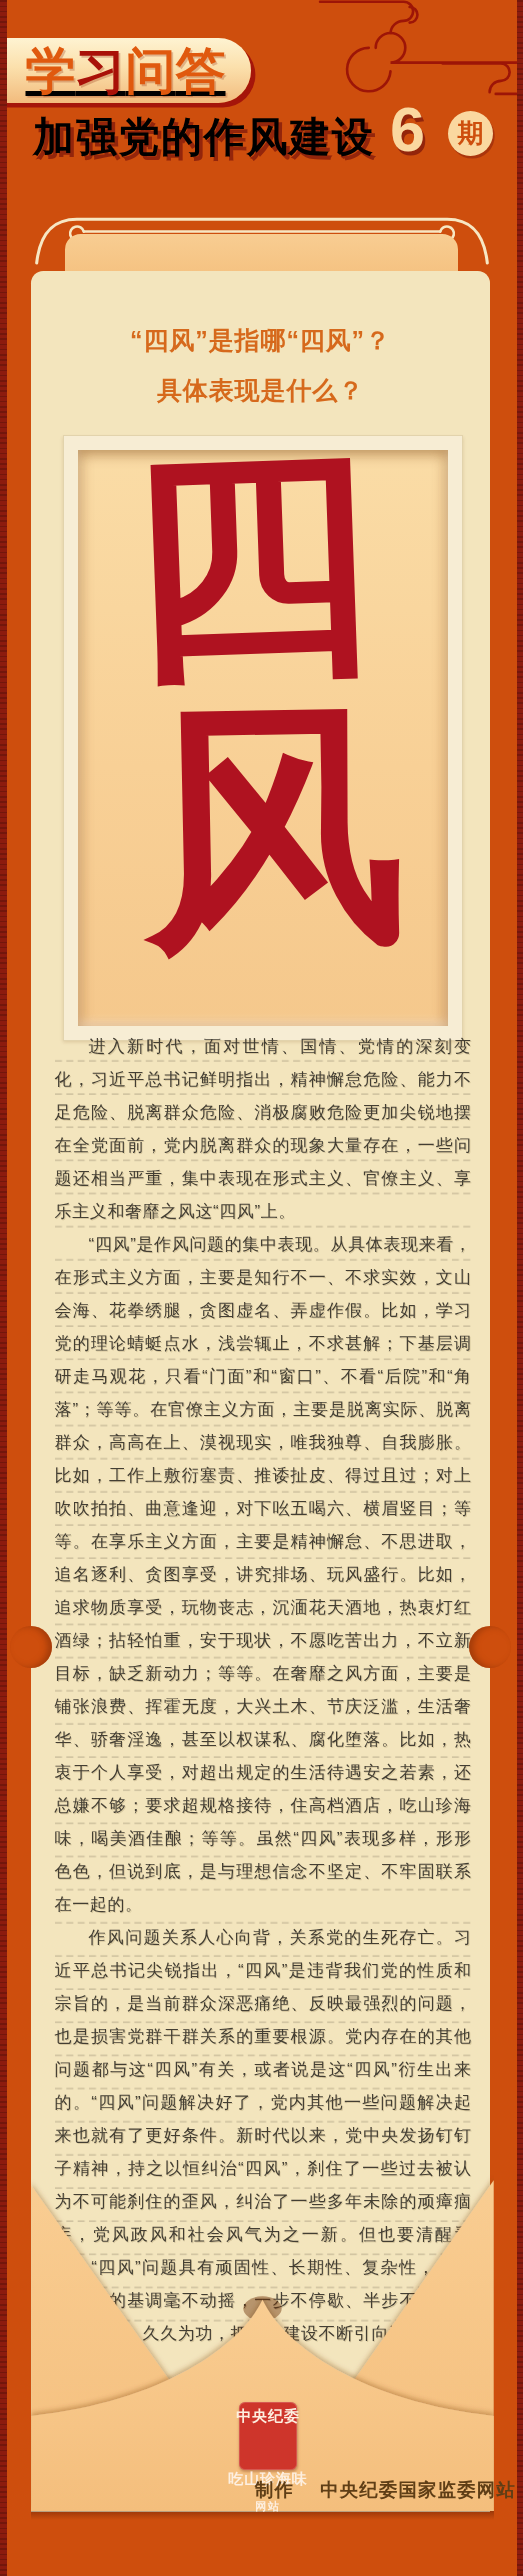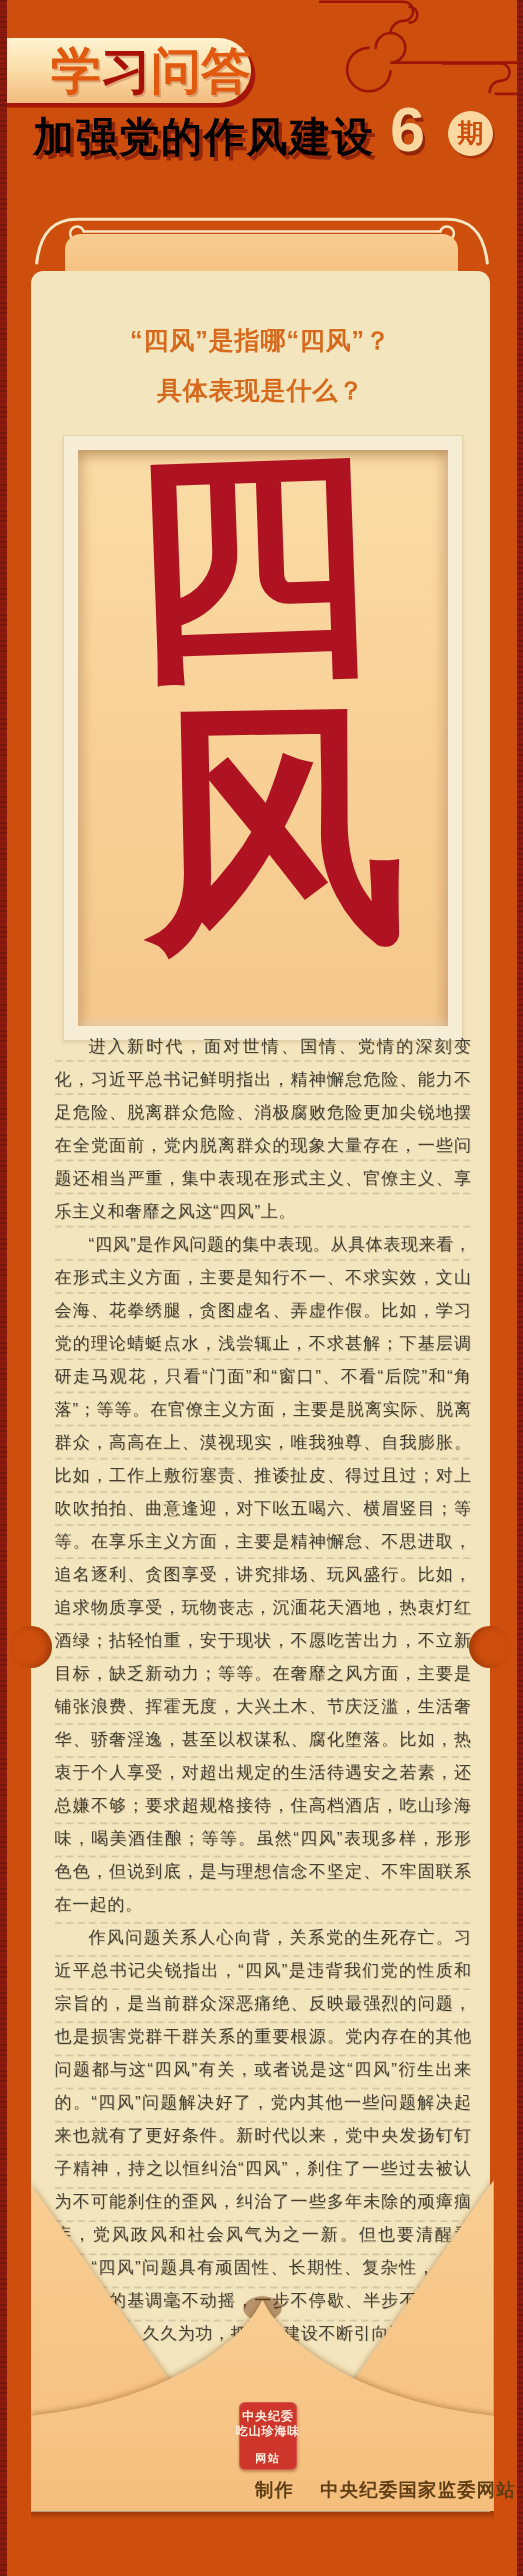--- a/index.html
+++ b/index.html
@@ -9,21 +9,21 @@
   
   .edge{position:absolute;top:0;width:7px;height:100%;background:#8C1B0E;z-index:40;}
   .edge.left{left:0;background-image:repeating-linear-gradient(0deg,rgba(0,0,0,.18) 0 1.7px,transparent 1.7px 5.2px);}
   .edge.right{right:0;background-image:repeating-linear-gradient(0deg,rgba(0,0,0,.18) 0 1.7px,transparent 1.7px 5.2px);}
 
   
   .clouds{position:absolute;right:7px;top:0;z-index:1;}
   .badge{position:absolute;left:0;top:38px;width:251px;height:65px;
     background:linear-gradient(180deg,#FEF3D2 0%,#FBE0AC 45%,#F2BB7D 100%);
     border-radius:0 38px 38px 0;box-shadow:4.4px 4.4px 0 0 #A5150A;z-index:2;
-    display:flex;align-items:center;justify-content:flex-end;}
+    display:flex;align-items:center;justify-content:center;text-decoration:underline;}
   .badge span{font-size:50px;font-weight:bold;line-height:1;text-shadow:1.7px 1.7px 0 rgba(140,30,5,.25);}
   .main-title{position:absolute;left:33px;top:110px;font-size:41px;font-weight:bold;
     color:#000000;letter-spacing:1.7px;text-shadow:3.5px 3.5px 0 #93250B;z-index:2;}
   .issue-num{position:absolute;left:390px;top:98px;font-size:63px;font-weight:bold;color:#FAD8A0;
     text-shadow:2.6px 3.5px 0 #93250B;z-index:2;line-height:1;}
   .issue-circle{position:absolute;left:448px;top:111px;width:45px;height:45px;border-radius:50%;
     background:#FAD8A0;box-shadow:1.7px 2.6px 0 rgba(147,37,11,.6);z-index:2;
     display:flex;align-items:center;justify-content:center;}
   .issue-circle span{font-size:26px;font-weight:bold;color:#CE4E0D;}
 
@@ -68,21 +68,21 @@
   
   .env-bottom{position:absolute;left:31px;top:2121px;z-index:7;}
   .env-shadow{position:absolute;left:31px;top:2511px;width:463px;height:8.7px;
     background:linear-gradient(180deg,rgba(60,15,0,.35),rgba(60,15,0,0));z-index:6;}
 
   
   .seal{position:absolute;left:239px;top:2402px;width:58px;height:68px;background:#CE352B;
     border-radius:6.1px;z-index:9;display:flex;flex-direction:column;align-items:center;
     justify-content:center;box-shadow:0 0 0 0.9px rgba(255,255,255,.18) inset, 0.9px 1.7px 2.6px rgba(120,40,10,.35);}
   .seal .ln{color:#FDEFE0;font-family:"Liberation Serif","DejaVu Serif",serif;font-weight:bold;
-    font-size:12px;line-height:15px;letter-spacing:0.9px;white-space:nowrap;}
+    font-size:15px;line-height:15px;letter-spacing:0.9px;white-space:nowrap;margin-top:48px;}
   .seal .ln.small{font-size:11px;line-height:10.5px;margin-top:14px;letter-spacing:1.7px;}
   .credit{position:absolute;left:31px;top:2477px;width:485px;text-align:right;z-index:9;
     font-size:18.3px;font-weight:bold;color:#5F3E16;letter-spacing:1.3px;}
   .credit .lbl{margin-right:26px;}
 </style>
 </head>
 <body>
 
 <div class="page">
 

